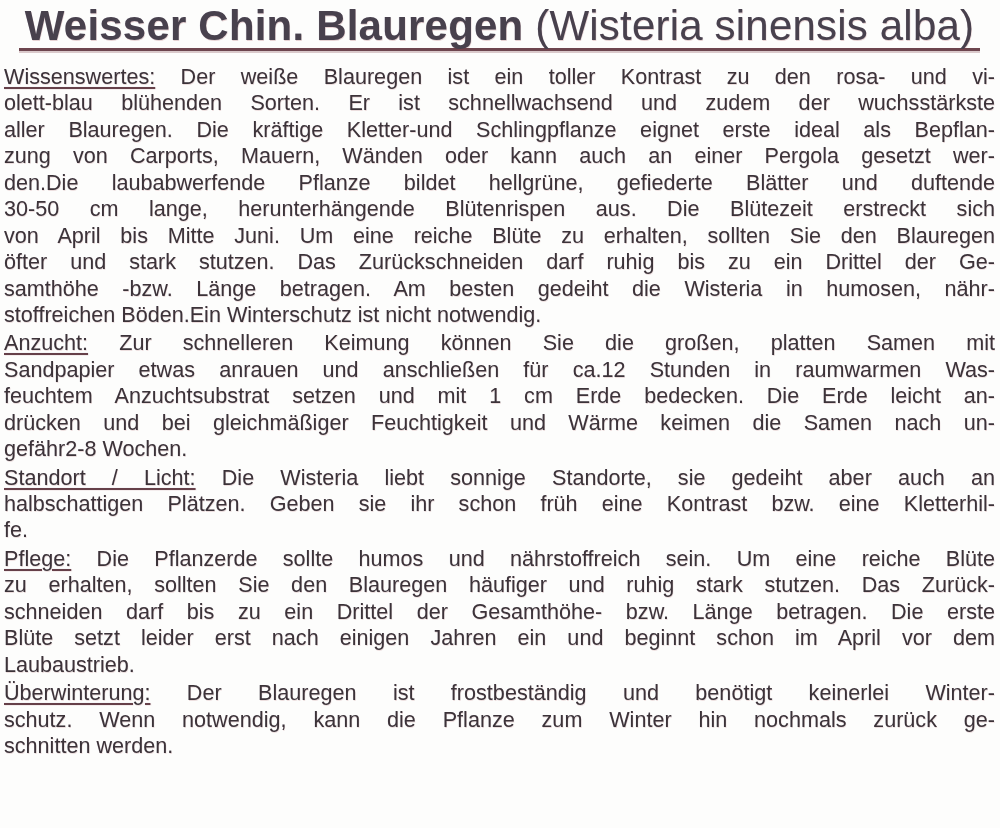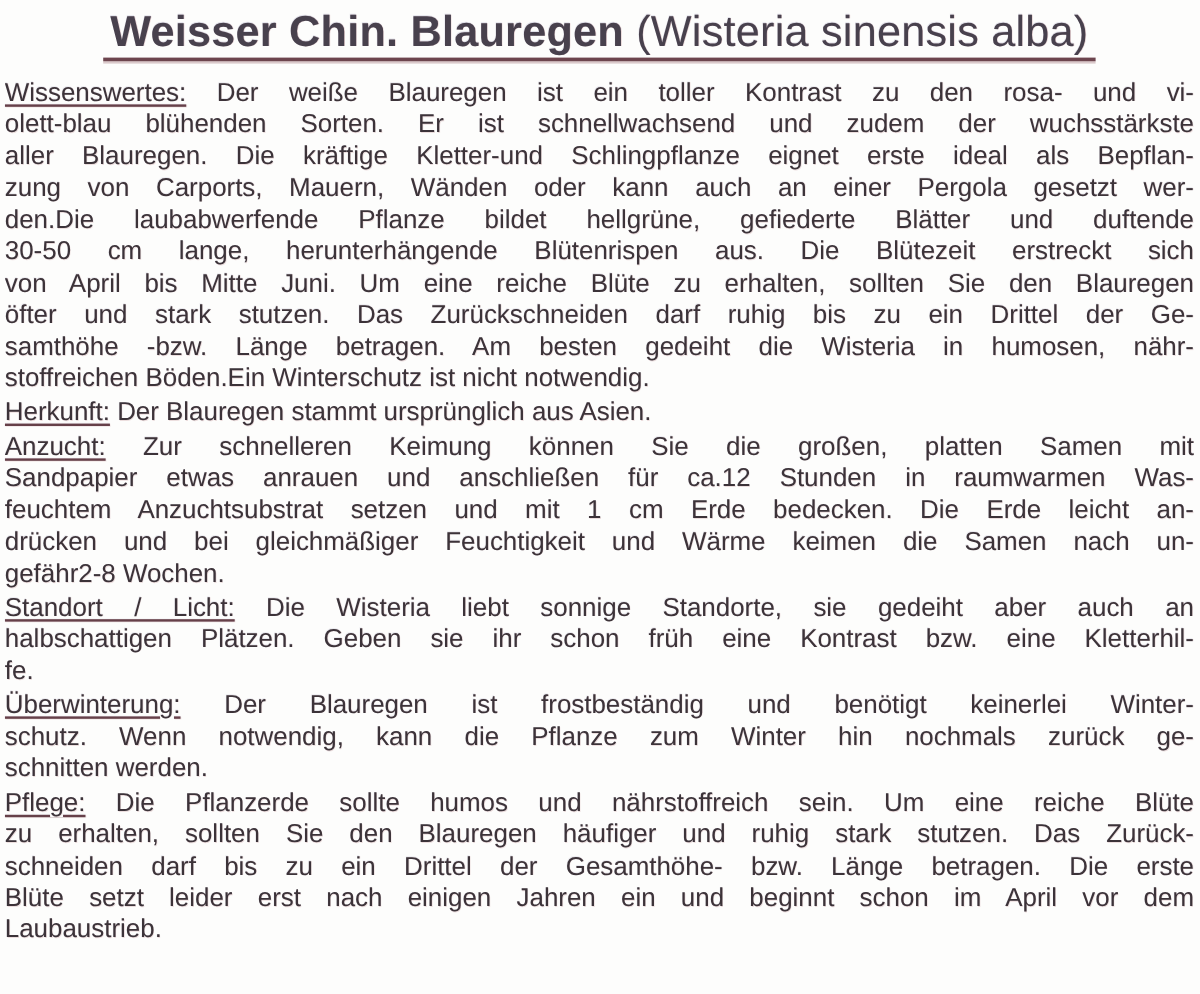--- a/index.html
+++ b/index.html
@@ -12,21 +12,21 @@
   }
   .page {
     width: 1000px; height: 828px;
     padding: 4px 5px 0 4px;
     box-sizing: border-box;
   }
   
   .title-wrap {
     text-align: center;
     margin: 2px 0 13px 0;
-    font-size: 36px;
+    font-size: 42px;
     line-height: 40px;
     color: #48414d;
     letter-spacing: 0.2px;
     text-shadow: 0.5px 0.5px 0 rgba(150,60,70,0.22), -0.3px -0.3px 0 rgba(70,70,130,0.15);
   }
   .title-underline {
     display: inline-block;
     padding: 0 6px 2px 6px;
     border-bottom: 3px solid #6d454e;
     box-shadow: 0 2px 0 rgba(130,70,75,0.28);
@@ -75,46 +75,43 @@
       <div class="line">aller Blauregen. Die kräftige Kletter-und Schlingpflanze eignet erste ideal als Bepflan-</div>
       <div class="line">zung von Carports, Mauern, Wänden oder kann auch an einer Pergola gesetzt wer-</div>
       <div class="line">den.Die laubabwerfende Pflanze bildet hellgrüne, gefiederte Blätter und duftende</div>
       <div class="line">30-50 cm lange, herunterhängende Blütenrispen aus. Die Blütezeit erstreckt sich</div>
       <div class="line">von April bis Mitte Juni. Um eine reiche Blüte zu erhalten, sollten Sie den Blauregen</div>
       <div class="line">öfter und stark stutzen. Das Zurückschneiden darf ruhig bis zu ein Drittel der Ge-</div>
       <div class="line">samthöhe -bzw. Länge betragen. Am besten gedeiht die Wisteria in humosen, nähr-</div>
       <div class="line last">stoffreichen Böden.Ein Winterschutz ist nicht notwendig.</div>
     </div>
 
-    <div class="para">
-      <div class="line last"><span class="hd">Herkunft:</span><span> Der Blauregen stammt ursprünglich aus Asien.</span></div>
-    </div>
 
     <div class="para">
       <div class="line"><span class="hd">Anzucht:</span><span> Zur schnelleren Keimung können Sie die großen, platten Samen mit</span></div>
       <div class="line">Sandpapier etwas anrauen und anschließen für ca.12 Stunden in raumwarmen Was-</div>
       <div class="line">feuchtem Anzuchtsubstrat setzen und mit 1 cm Erde bedecken. Die Erde leicht an-</div>
       <div class="line">drücken und bei gleichmäßiger Feuchtigkeit und Wärme keimen die Samen nach un-</div>
       <div class="line last">gefähr2-8 Wochen.</div>
     </div>
 
     <div class="para">
       <div class="line"><span class="hd">Standort / Licht:</span><span> Die Wisteria liebt sonnige Standorte, sie gedeiht aber auch an</span></div>
       <div class="line">halbschattigen Plätzen. Geben sie ihr schon früh eine Kontrast bzw. eine Kletterhil-</div>
       <div class="line last">fe.</div>
     </div>
 
     <div class="para">
-      <div class="line"><span class="hd">Überwinterung:</span><span> Der Blauregen ist frostbeständig und benötigt keinerlei Winter-</span></div>
-      <div class="line">schutz. Wenn notwendig, kann die Pflanze zum Winter hin nochmals zurück ge-</div>
-      <div class="line last">schnitten werden.</div>
-    </div>
-
-    <div class="para">
       <div class="line"><span class="hd">Pflege:</span><span> Die Pflanzerde sollte humos und nährstoffreich sein. Um eine reiche Blüte</span></div>
       <div class="line">zu erhalten, sollten Sie den Blauregen häufiger und ruhig stark stutzen. Das Zurück-</div>
       <div class="line">schneiden darf bis zu ein Drittel der Gesamthöhe- bzw. Länge betragen. Die erste</div>
       <div class="line">Blüte setzt leider erst nach einigen Jahren ein und beginnt schon im April vor dem</div>
       <div class="line last">Laubaustrieb.</div>
     </div>
 
+    <div class="para">
+      <div class="line"><span class="hd">Überwinterung:</span><span> Der Blauregen ist frostbeständig und benötigt keinerlei Winter-</span></div>
+      <div class="line">schutz. Wenn notwendig, kann die Pflanze zum Winter hin nochmals zurück ge-</div>
+      <div class="line last">schnitten werden.</div>
+    </div>
+
   </div>
 </div>
 
 </body></html>

